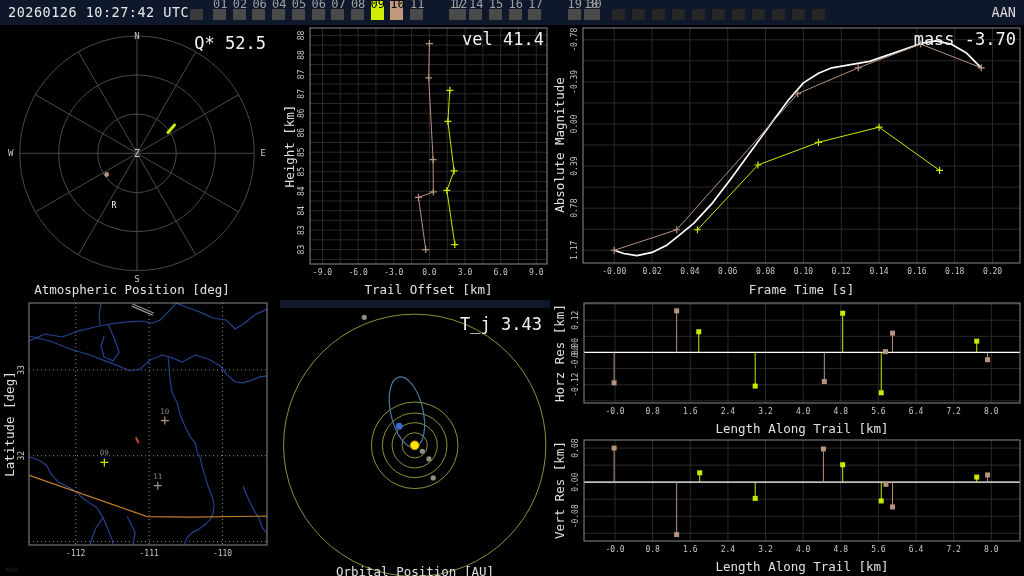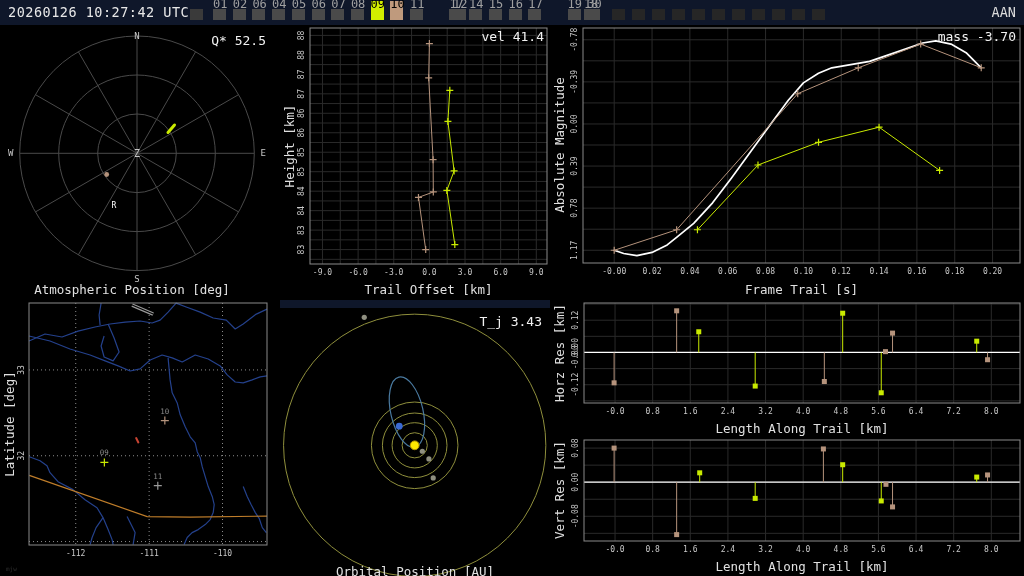--- a/index.html
+++ b/index.html
@@ -10,21 +10,21 @@
   .station-code{position:absolute;right:8px;top:4px;font-size:13.5px;color:#dcdcdc;}
   .cam{position:absolute;top:1px;width:13px;height:19px;}
   .cam .lbl{height:7px;font-size:12px;line-height:7px;text-align:center;color:#a0a0a0;}
   .cam .box{margin-top:1px;height:11px;background:#4a4a4a;}
   .cam.plain .lbl{visibility:hidden}.cam.plain .box{background:#3a3a3a;}
   .cam.off .lbl{visibility:hidden}.cam.off .box{background:#262626;}
   .cam.active_a{background:#d2ee00;}.cam.active_a .lbl{color:#000;}.cam.active_a .box{background:#d2ee00;}
   .cam.active_b{background:#bf9a7d;}.cam.active_b .lbl{color:#000;}.cam.active_b .box{background:#bf9a7d;}
   .panel{position:absolute;background:#000;}
   .panel svg{position:absolute;left:0;top:0;}
-  .corner{position:absolute;font-size:13px;color:#f2f2f2;white-space:nowrap;}
+  .corner{position:absolute;font-size:17px;color:#f2f2f2;white-space:nowrap;}
   .xtitle{position:absolute;text-align:center;font-size:12.5px;color:#e0e0e0;white-space:nowrap;}
   .ytitle{position:absolute;transform:translate(-50%,-50%) rotate(-90deg);font-size:12.5px;color:#e0e0e0;white-space:nowrap;}
   .watermark{position:absolute;left:6px;bottom:4px;font-size:6px;color:#2e2e2e;}
 </style>
 </head>
 <body>
 
 <div class="screen">
 
   <div class="topbar">
@@ -337,21 +337,21 @@
         <text x="404.7337662337663" y="249" fill="#c8c8c8" font-size="8" text-anchor="middle" font-family="DejaVu Sans Mono, monospace">0.18</text>
         <text x="442.56926406926414" y="249" fill="#c8c8c8" font-size="8" text-anchor="middle" font-family="DejaVu Sans Mono, monospace">0.20</text>
         <text x="25" y="14.76619200734956" fill="#c8c8c8" font-size="8" text-anchor="middle" font-family="DejaVu Sans Mono, monospace" transform="rotate(-90 25 14.76619200734956)" dominant-baseline="central">-0.78</text>
         <text x="25" y="56.86541111621497" fill="#c8c8c8" font-size="8" text-anchor="middle" font-family="DejaVu Sans Mono, monospace" transform="rotate(-90 25 56.86541111621497)" dominant-baseline="central">-0.39</text>
         <text x="25" y="98.96463022508038" fill="#c8c8c8" font-size="8" text-anchor="middle" font-family="DejaVu Sans Mono, monospace" transform="rotate(-90 25 98.96463022508038)" dominant-baseline="central">0.00</text>
         <text x="25" y="141.0638493339458" fill="#c8c8c8" font-size="8" text-anchor="middle" font-family="DejaVu Sans Mono, monospace" transform="rotate(-90 25 141.0638493339458)" dominant-baseline="central">0.39</text>
         <text x="25" y="183.1630684428112" fill="#c8c8c8" font-size="8" text-anchor="middle" font-family="DejaVu Sans Mono, monospace" transform="rotate(-90 25 183.1630684428112)" dominant-baseline="central">0.78</text>
         <text x="25" y="225.2622875516766" fill="#c8c8c8" font-size="8" text-anchor="middle" font-family="DejaVu Sans Mono, monospace" transform="rotate(-90 25 225.2622875516766)" dominant-baseline="central">1.17</text>
       </svg>
     <div class="corner" style="right:8px;top:4px;">mass -3.70</div>
-    <div class="xtitle" style="left:33px;right:4px;bottom:3px;">Frame Trail [s]</div>
+    <div class="xtitle" style="left:33px;right:4px;bottom:3px;">Frame Time [s]</div>
     <div class="ytitle" style="left:9px;top:120px;">Absolute Magnitude</div>
   </div>
 
   <div class="panel" style="left:0;top:300px;width:280px;height:276px;">
       <svg width="280" height="276">
         <g stroke="#b0b0b0" stroke-width="1" stroke-dasharray="1 3" opacity="0.8">
           <line x1="75.74868948504482" y1="3" x2="75.74868948504482" y2="245"></line>
           <line x1="149.1375269811905" y1="3" x2="149.1375269811905" y2="245"></line>
           <line x1="222.52636447733613" y1="3" x2="222.52636447733613" y2="245"></line>
           <line x1="29" y1="69.93617021276606" x2="267" y2="69.93617021276606"></line>

